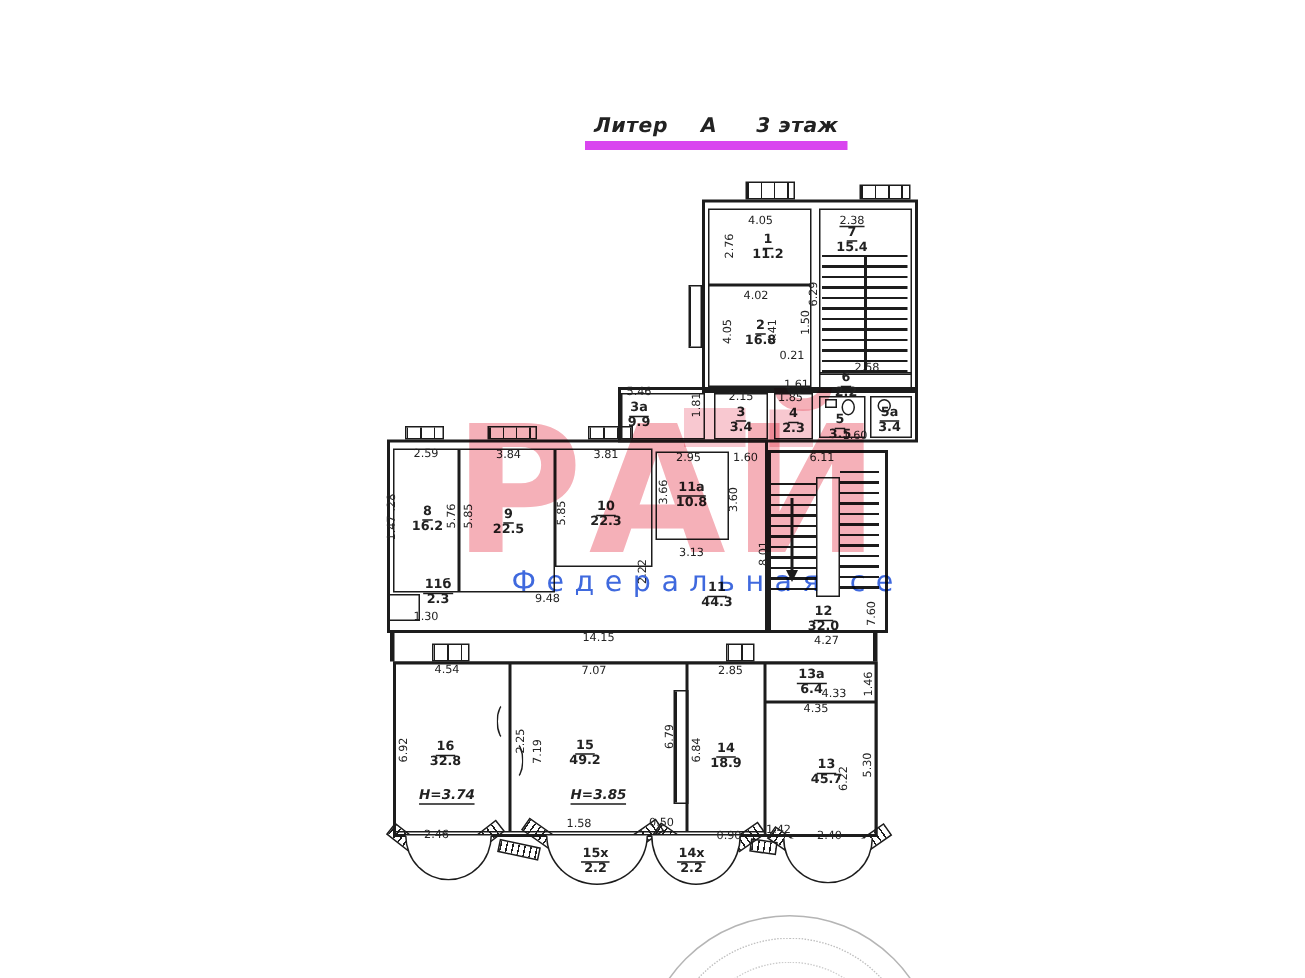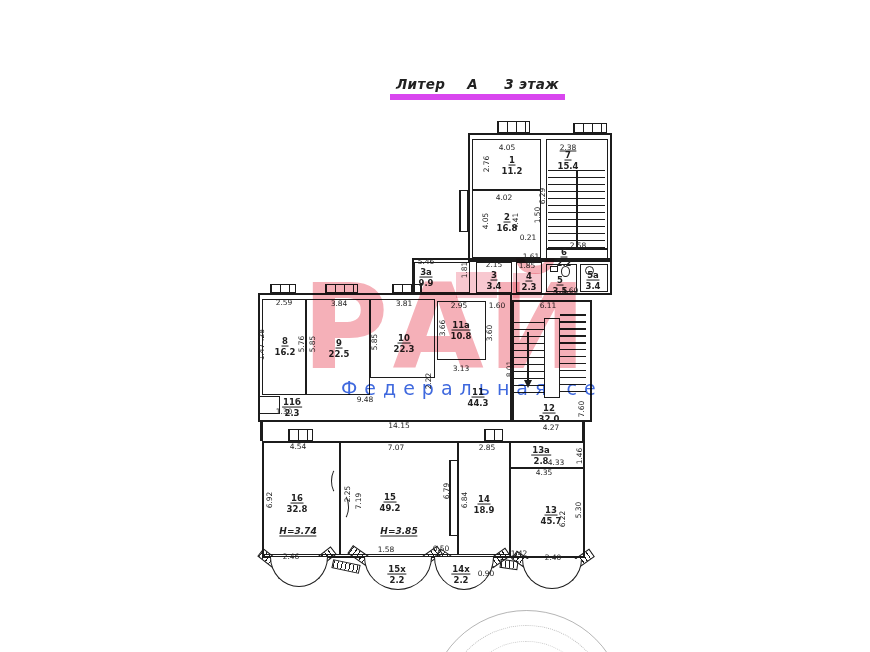--- a/index.html
+++ b/index.html
@@ -126,23 +126,23 @@
       <div class="room" style="left: 426px; top: 274px;"><span class="rn">3а</span><span class="ra">9.9</span></div>
       <div class="room" style="left: 494px; top: 277px;"><span class="rn">3</span><span class="ra">3.4</span></div>
       <div class="room" style="left: 529px; top: 278px;"><span class="rn">4</span><span class="ra">2.3</span></div>
       <div class="room" style="left: 560px; top: 282px;"><span class="rn">5</span><span class="ra">3.5</span></div>
       <div class="room" style="left: 593px; top: 277px;"><span class="rn">5а</span><span class="ra">3.4</span></div>
       <div class="room" style="left: 285px; top: 343px;"><span class="rn">8</span><span class="ra">16.2</span></div>
       <div class="room" style="left: 339px; top: 345px;"><span class="rn">9</span><span class="ra">22.5</span></div>
       <div class="room" style="left: 404px; top: 340px;"><span class="rn">10</span><span class="ra">22.3</span></div>
       <div class="room" style="left: 461px; top: 327px;"><span class="rn">11а</span><span class="ra">10.8</span></div>
       <div class="room" style="left: 478px; top: 394px;"><span class="rn">11</span><span class="ra">44.3</span></div>
-      <div class="room" style="left: 268px; top: 404px; padding-left: 48px;"><span class="rn">11б</span><span class="ra">2.3</span></div>
+      <div class="room" style="left: 268px; top: 392px; padding-left: 48px;"><span class="rn">11б</span><span class="ra">2.3</span></div>
       <div class="room" style="left: 549px; top: 410px;"><span class="rn">12</span><span class="ra">32.0</span></div>
-      <div class="room" style="left: 541px; top: 452px; text-align: center;"><span class="rn">13а</span><span class="ra">2.8</span></div>
+      <div class="room" style="left: 541px; top: 452px; text-align: center;"><span class="rn">13а</span><span class="ra">6.4</span></div>
       <div class="room" style="left: 551px; top: 512px;"><span class="rn">13</span><span class="ra">45.7</span></div>
       <div class="room" style="left: 484px; top: 501px;"><span class="rn">14</span><span class="ra">18.9</span></div>
       <div class="room" style="left: 390px; top: 499px;"><span class="rn">15</span><span class="ra">49.2</span></div>
       <div class="room" style="left: 297px; top: 500px;"><span class="rn">16</span><span class="ra">32.8</span></div>
       <div class="room" style="left: 397px; top: 571px;"><span class="rn">15х</span><span class="ra">2.2</span></div>
       <div class="room" style="left: 461px; top: 571px;"><span class="rn">14х</span><span class="ra">2.2</span></div>
       <span class="dim" style="left: 507px; top: 147px;">4.05</span>
       <span class="dim v" style="left: 486px; top: 164px;">2.76</span>
       <span class="dim" style="left: 568px; top: 147px; text-decoration: underline;">2.38</span>
       <span class="dim v" style="left: 542px; top: 196px;">6.29</span>
@@ -188,21 +188,21 @@
       <span class="dim v" style="left: 446px; top: 491px;">6.79</span>
       <span class="dim v" style="left: 464px; top: 500px;">6.84</span>
       <span class="dim v" style="left: 579px; top: 456px;">1.46</span>
       <span class="dim" style="left: 556px; top: 462px;">4.33</span>
       <span class="dim" style="left: 544px; top: 472px;">4.35</span>
       <span class="dim v" style="left: 562px; top: 519px;">6.22</span>
       <span class="dim v" style="left: 578px; top: 510px;">5.30</span>
       <span class="dim" style="left: 291px; top: 556px;">2.46</span>
       <span class="dim" style="left: 386px; top: 549px;">1.58</span>
       <span class="dim" style="left: 441px; top: 548px;">0.50</span>
-      <span class="dim" style="left: 486px; top: 573px;">0.90</span>
+      <span class="dim" style="left: 486px; top: 557px;">0.90</span>
       <span class="dim" style="left: 519px; top: 553px;">1.42</span>
       <span class="dim" style="left: 553px; top: 557px;">2.40</span>
       <span class="hgt" style="left: 298px; top: 531px;">Н=3.74</span>
       <span class="hgt" style="left: 399px; top: 531px;">Н=3.85</span>
     </div>
 
   <div class="pink" style="left:456px;top:272px;width:41px;height:26px"></div>
   <div class="pink" style="left:513px;top:273px;width:29px;height:25px"></div>
 
   <div class="wm-big">РАЙ</div>

